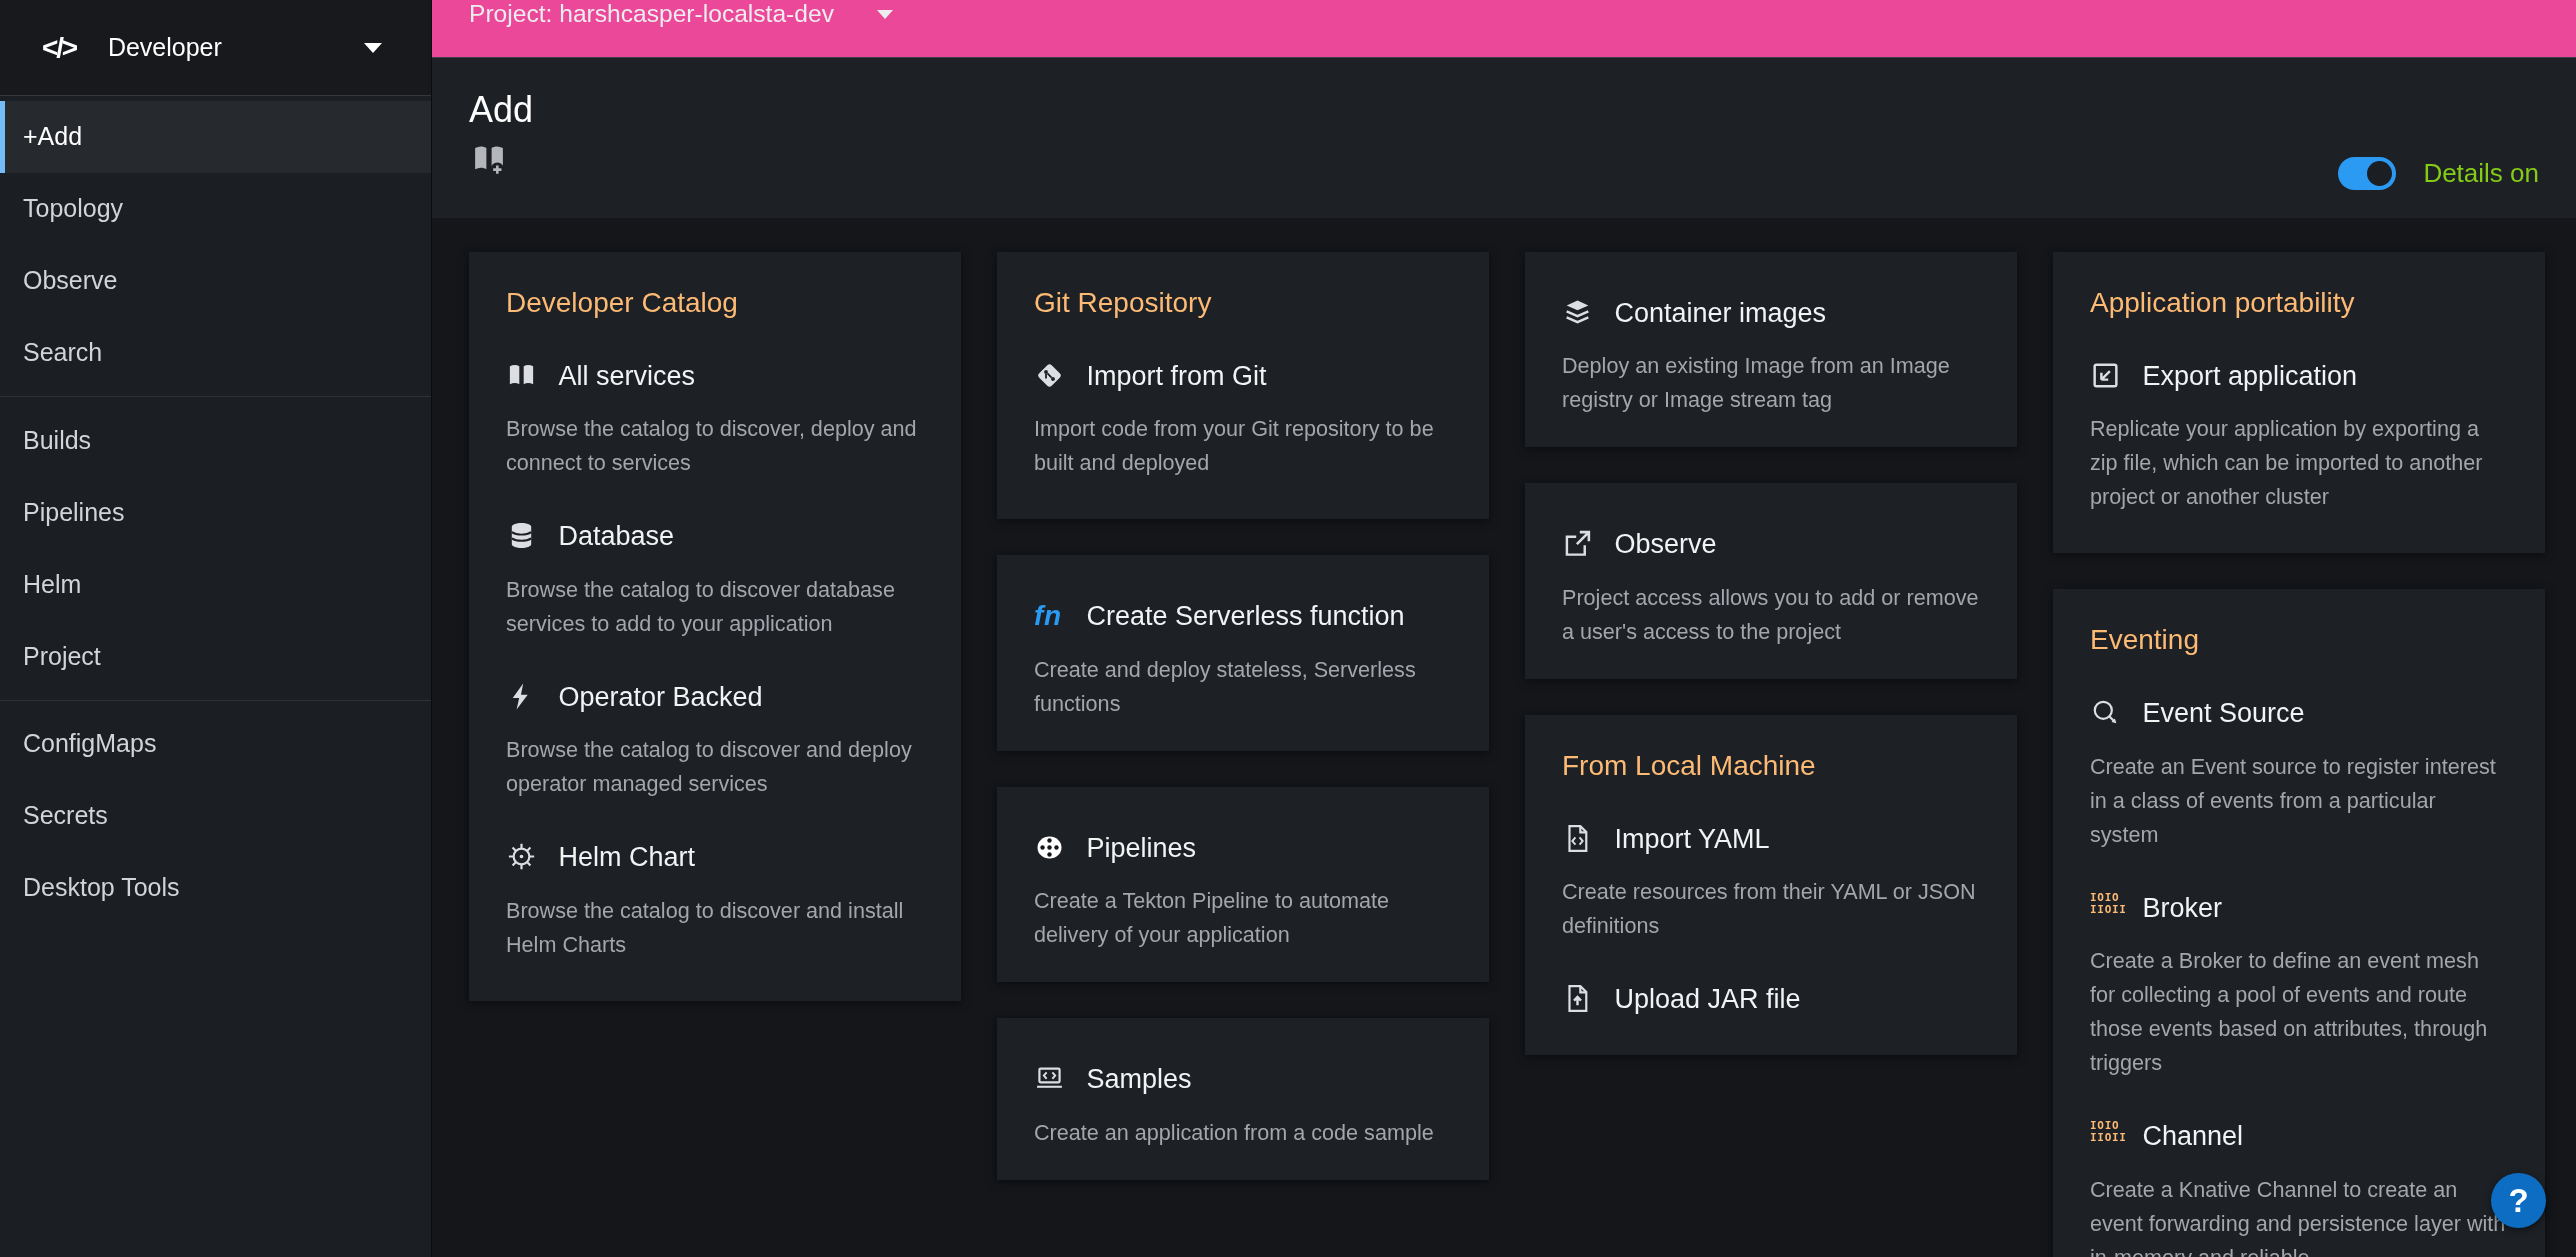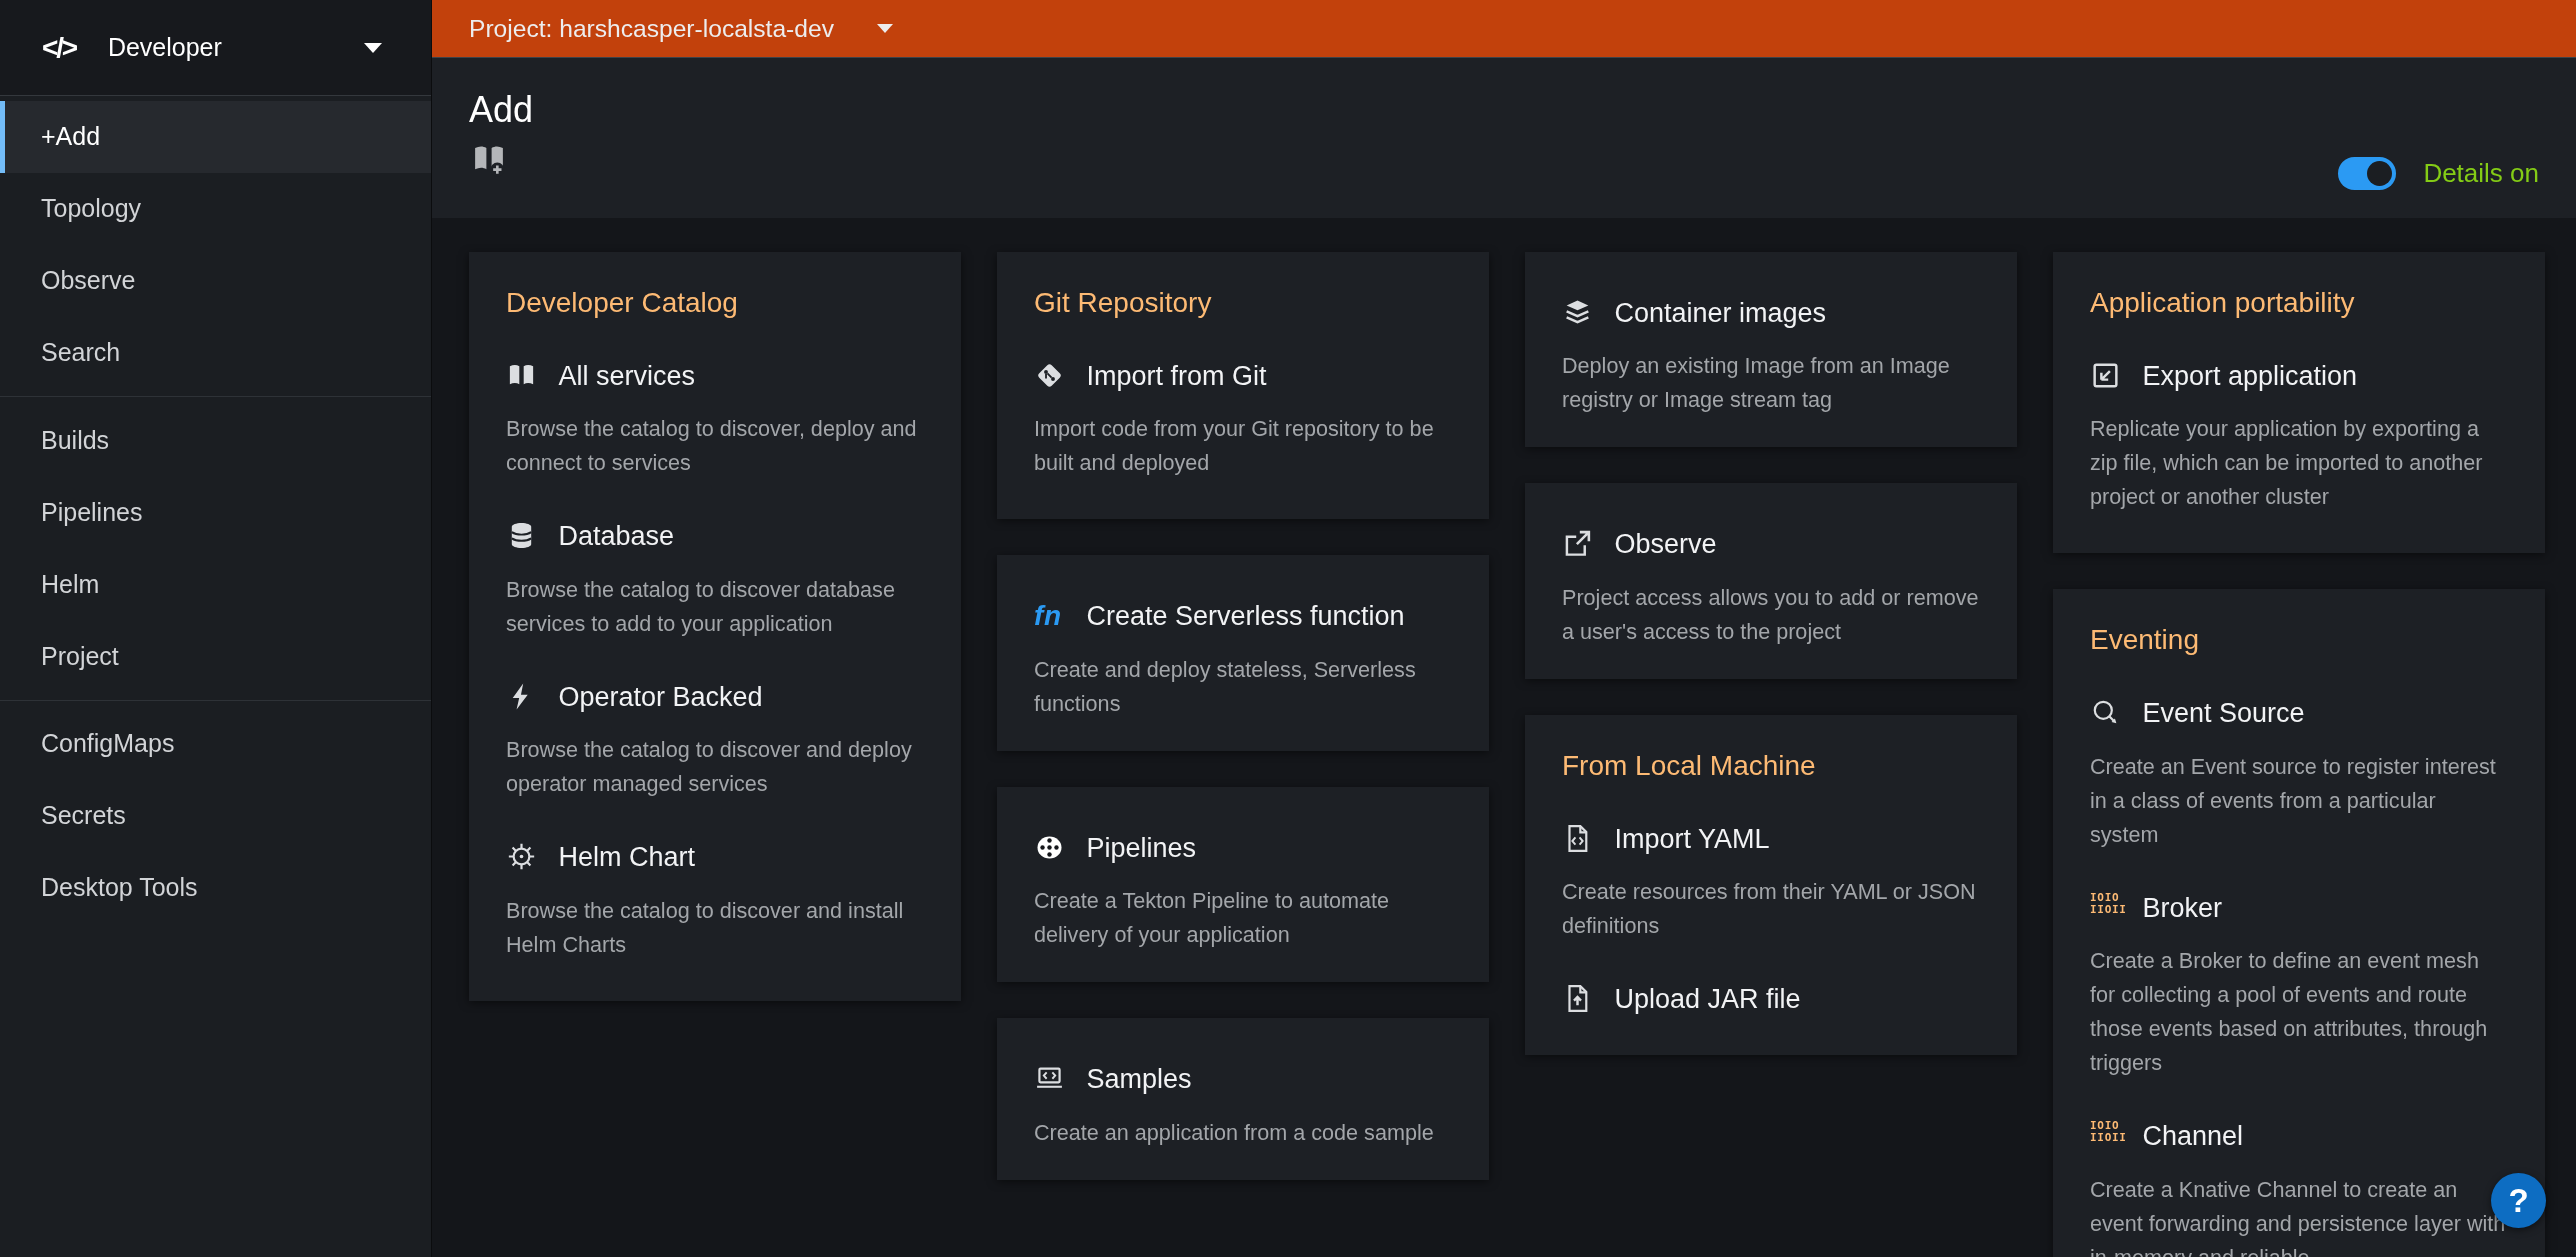--- a/index.html
+++ b/index.html
@@ -11,29 +11,29 @@
   .sidebar{width:431px;flex:none;background:#1b1e22;display:flex;flex-direction:column;
            border-right:1.5px solid #0b0c0e;}
   .sidebar-header{height:95px;flex:none;display:flex;align-items:center;padding:0 0 0 42px;
                   background:#17191d;border-bottom:1.5px solid #34383d;cursor:pointer;}
   .txt-code{font-size:28px;font-weight:700;color:#ffffff;letter-spacing:-2.2px;}
   .persp-label{font-size:25px;color:#ffffff;margin-left:32px;}
   .caret{width:0;height:0;border-left:9px solid transparent;border-right:9px solid transparent;
          border-top:10.4px solid currentColor;display:inline-block;}
   .sidebar-header .caret{margin-left:auto;margin-right:49px;color:#ffffff;}
   .sidebar-nav{padding-top:4.5px;}
-  .nav-item{height:72px;display:flex;align-items:center;padding-left:36px;font-size:25px;
+  .nav-item{height:72px;display:flex;align-items:center;padding-left:18px;font-size:25px;
             color:#d2d4d7;cursor:pointer;border-left:5.2px solid transparent;text-align:right;}
   .nav-item.active{background:#26292e;color:#ffffff;border-left:5.2px solid #73bcf7;}
   .nav-divider{height:0.7px;background:#2e3237;margin:7.5px 0;}
 
   
   .main{flex:1;display:flex;flex-direction:column;min-width:0;position:relative;}
-  .masthead{height:57px;flex:none;background:#c2410c;border-bottom:1.5px solid #3e4248;
-            display:flex;align-items:center;padding-left:37px;}
+  .masthead{height:57px;flex:none;background:#ec4899;border-bottom:1.5px solid #3e4248;
+            display:flex;align-items:flex-start;padding-left:37px;}
   .project-selector{display:flex;align-items:center;gap:43px;cursor:pointer;}
   .project-label{font-size:24.6px;color:#ededee;}
   .project-selector .caret{color:#ededee;border-left-width:8.2px;border-right-width:8.2px;border-top-width:9.7px;}
 
   .page-header{height:160px;flex:none;background:#1d2025;padding:0 37px;position:relative;box-sizing:border-box;}
   .page-title{margin:0;padding-top:31px;font-size:36px;line-height:42px;font-weight:500;color:#ffffff;}
   .quickstart-btn{margin-top:10.4px;display:inline-block;color:#b4b6b9;cursor:pointer;}
   .quickstart-btn svg{width:40px;height:37px;}
   .details-toggle-wrap{position:absolute;top:99px;right:37px;display:flex;align-items:center;gap:27.6px;}
   .toggle{width:58px;height:33px;border-radius:16.4px;background:#2b9af3;position:relative;cursor:pointer;flex:none;}

